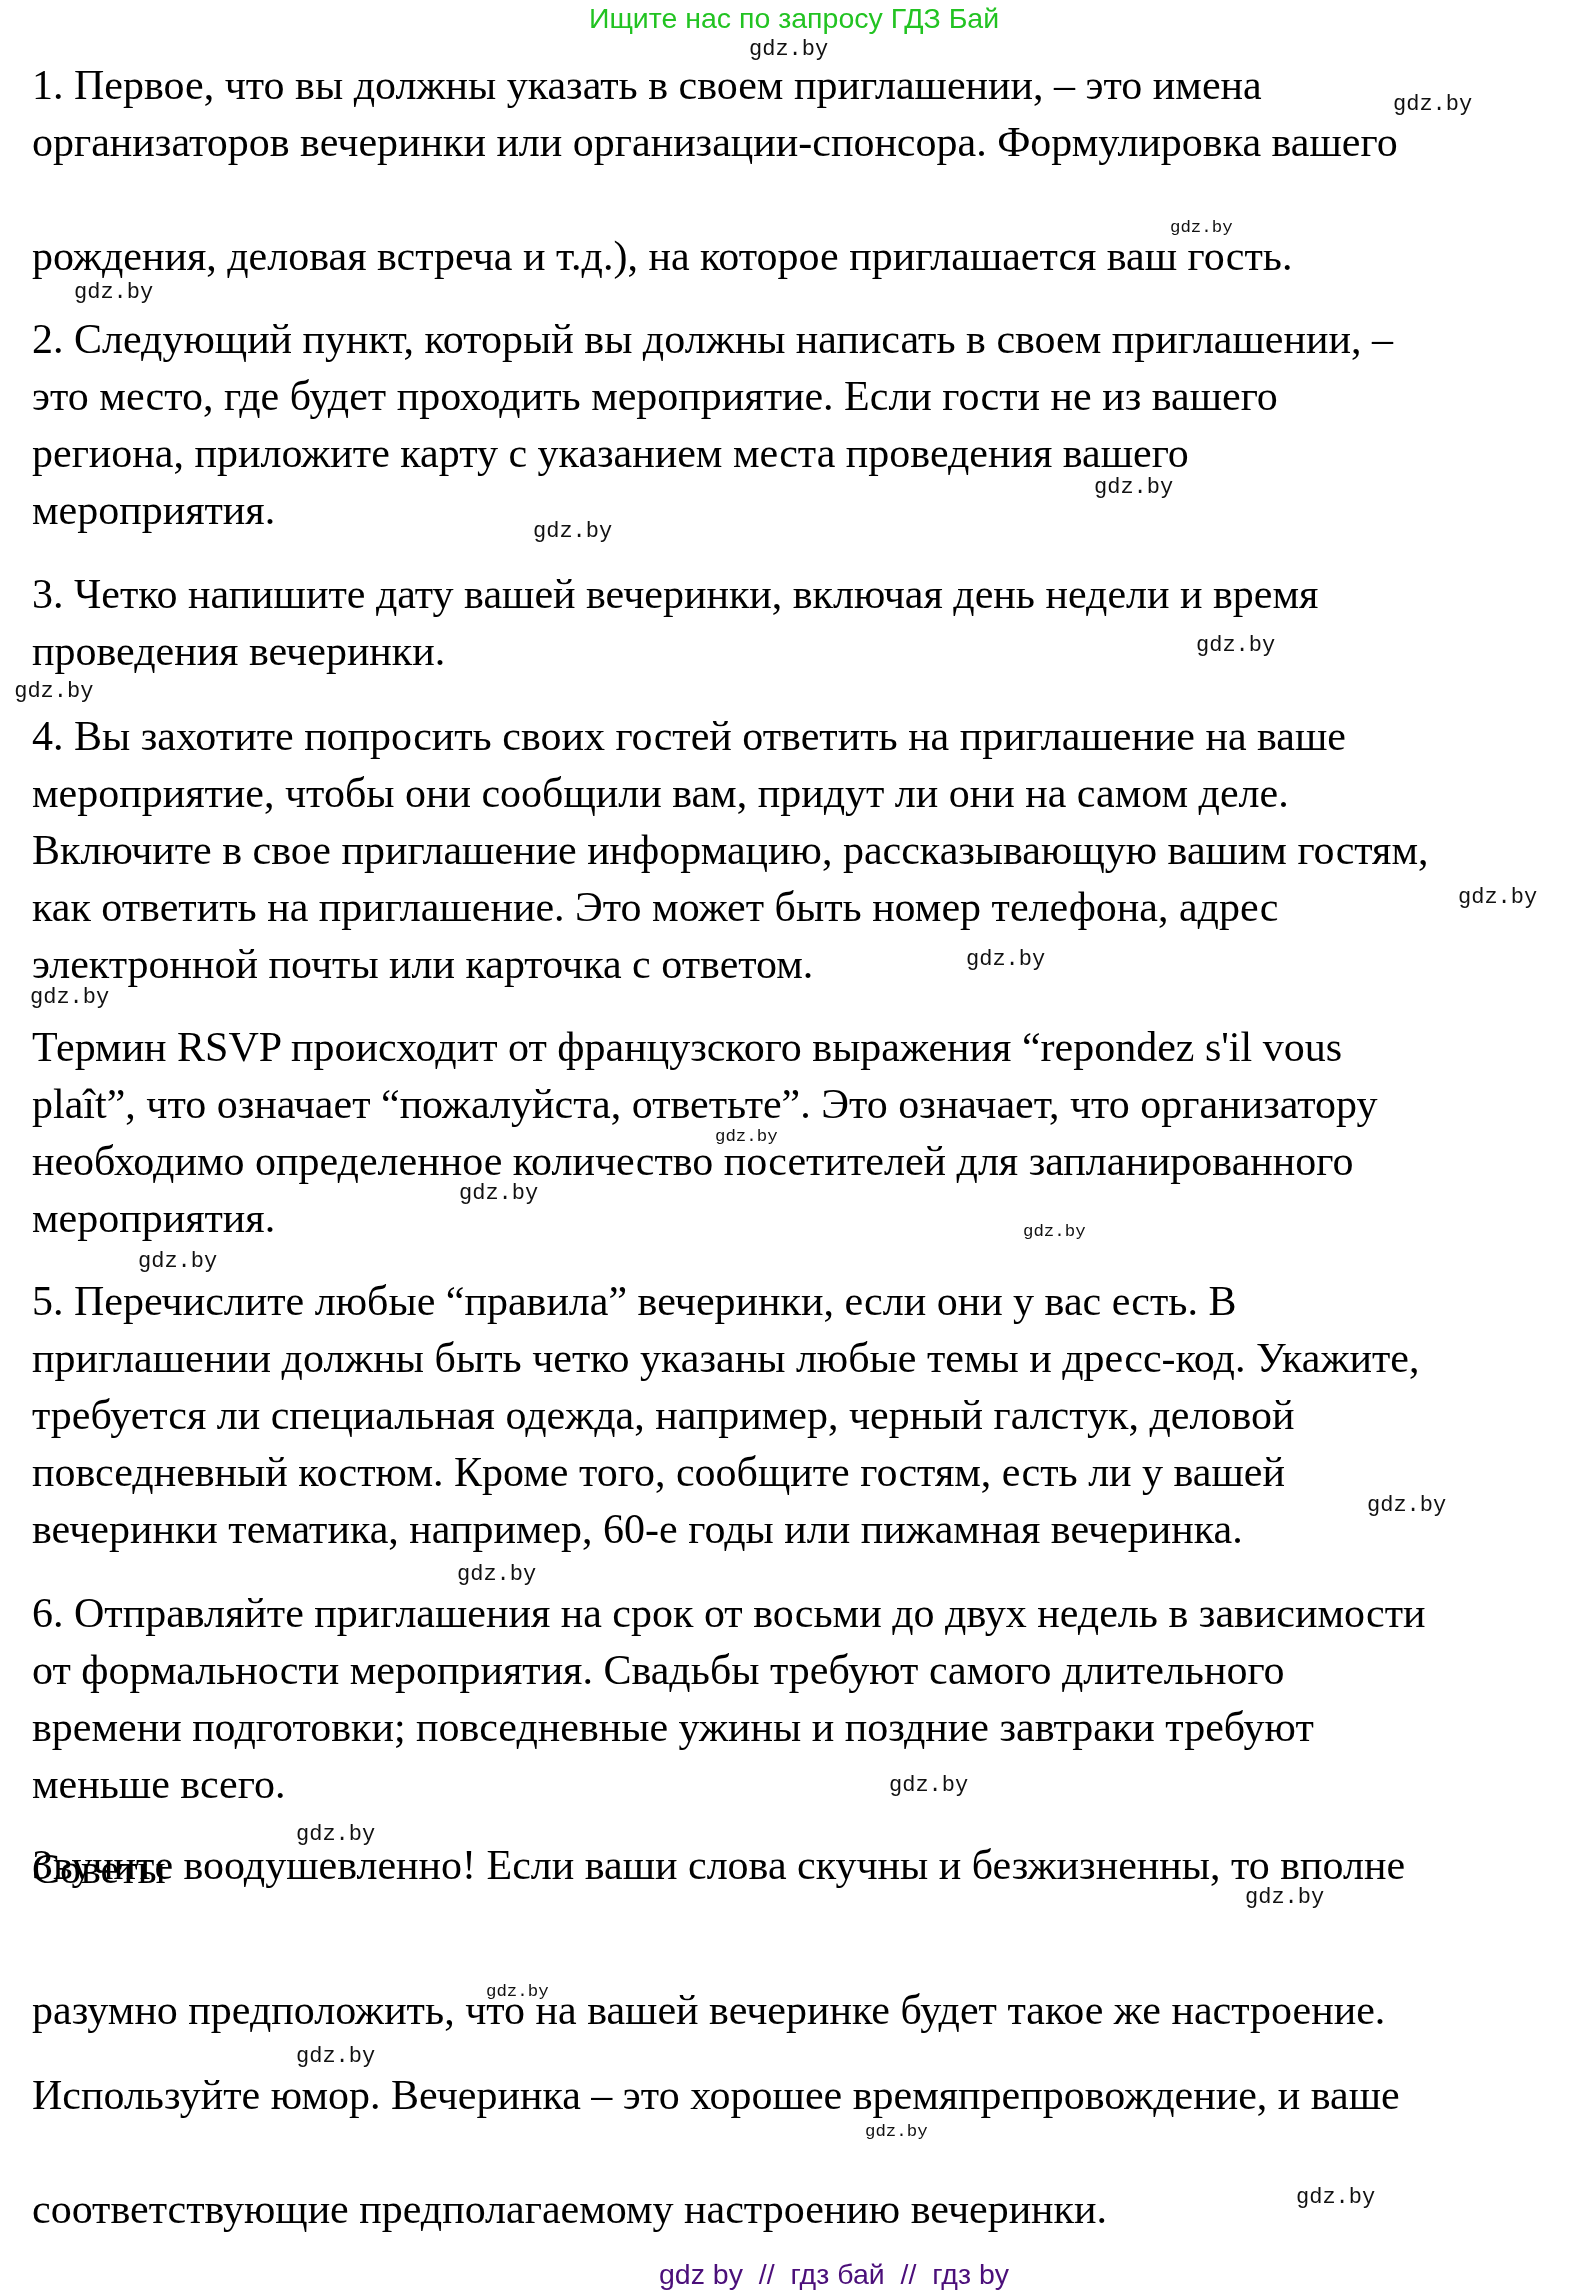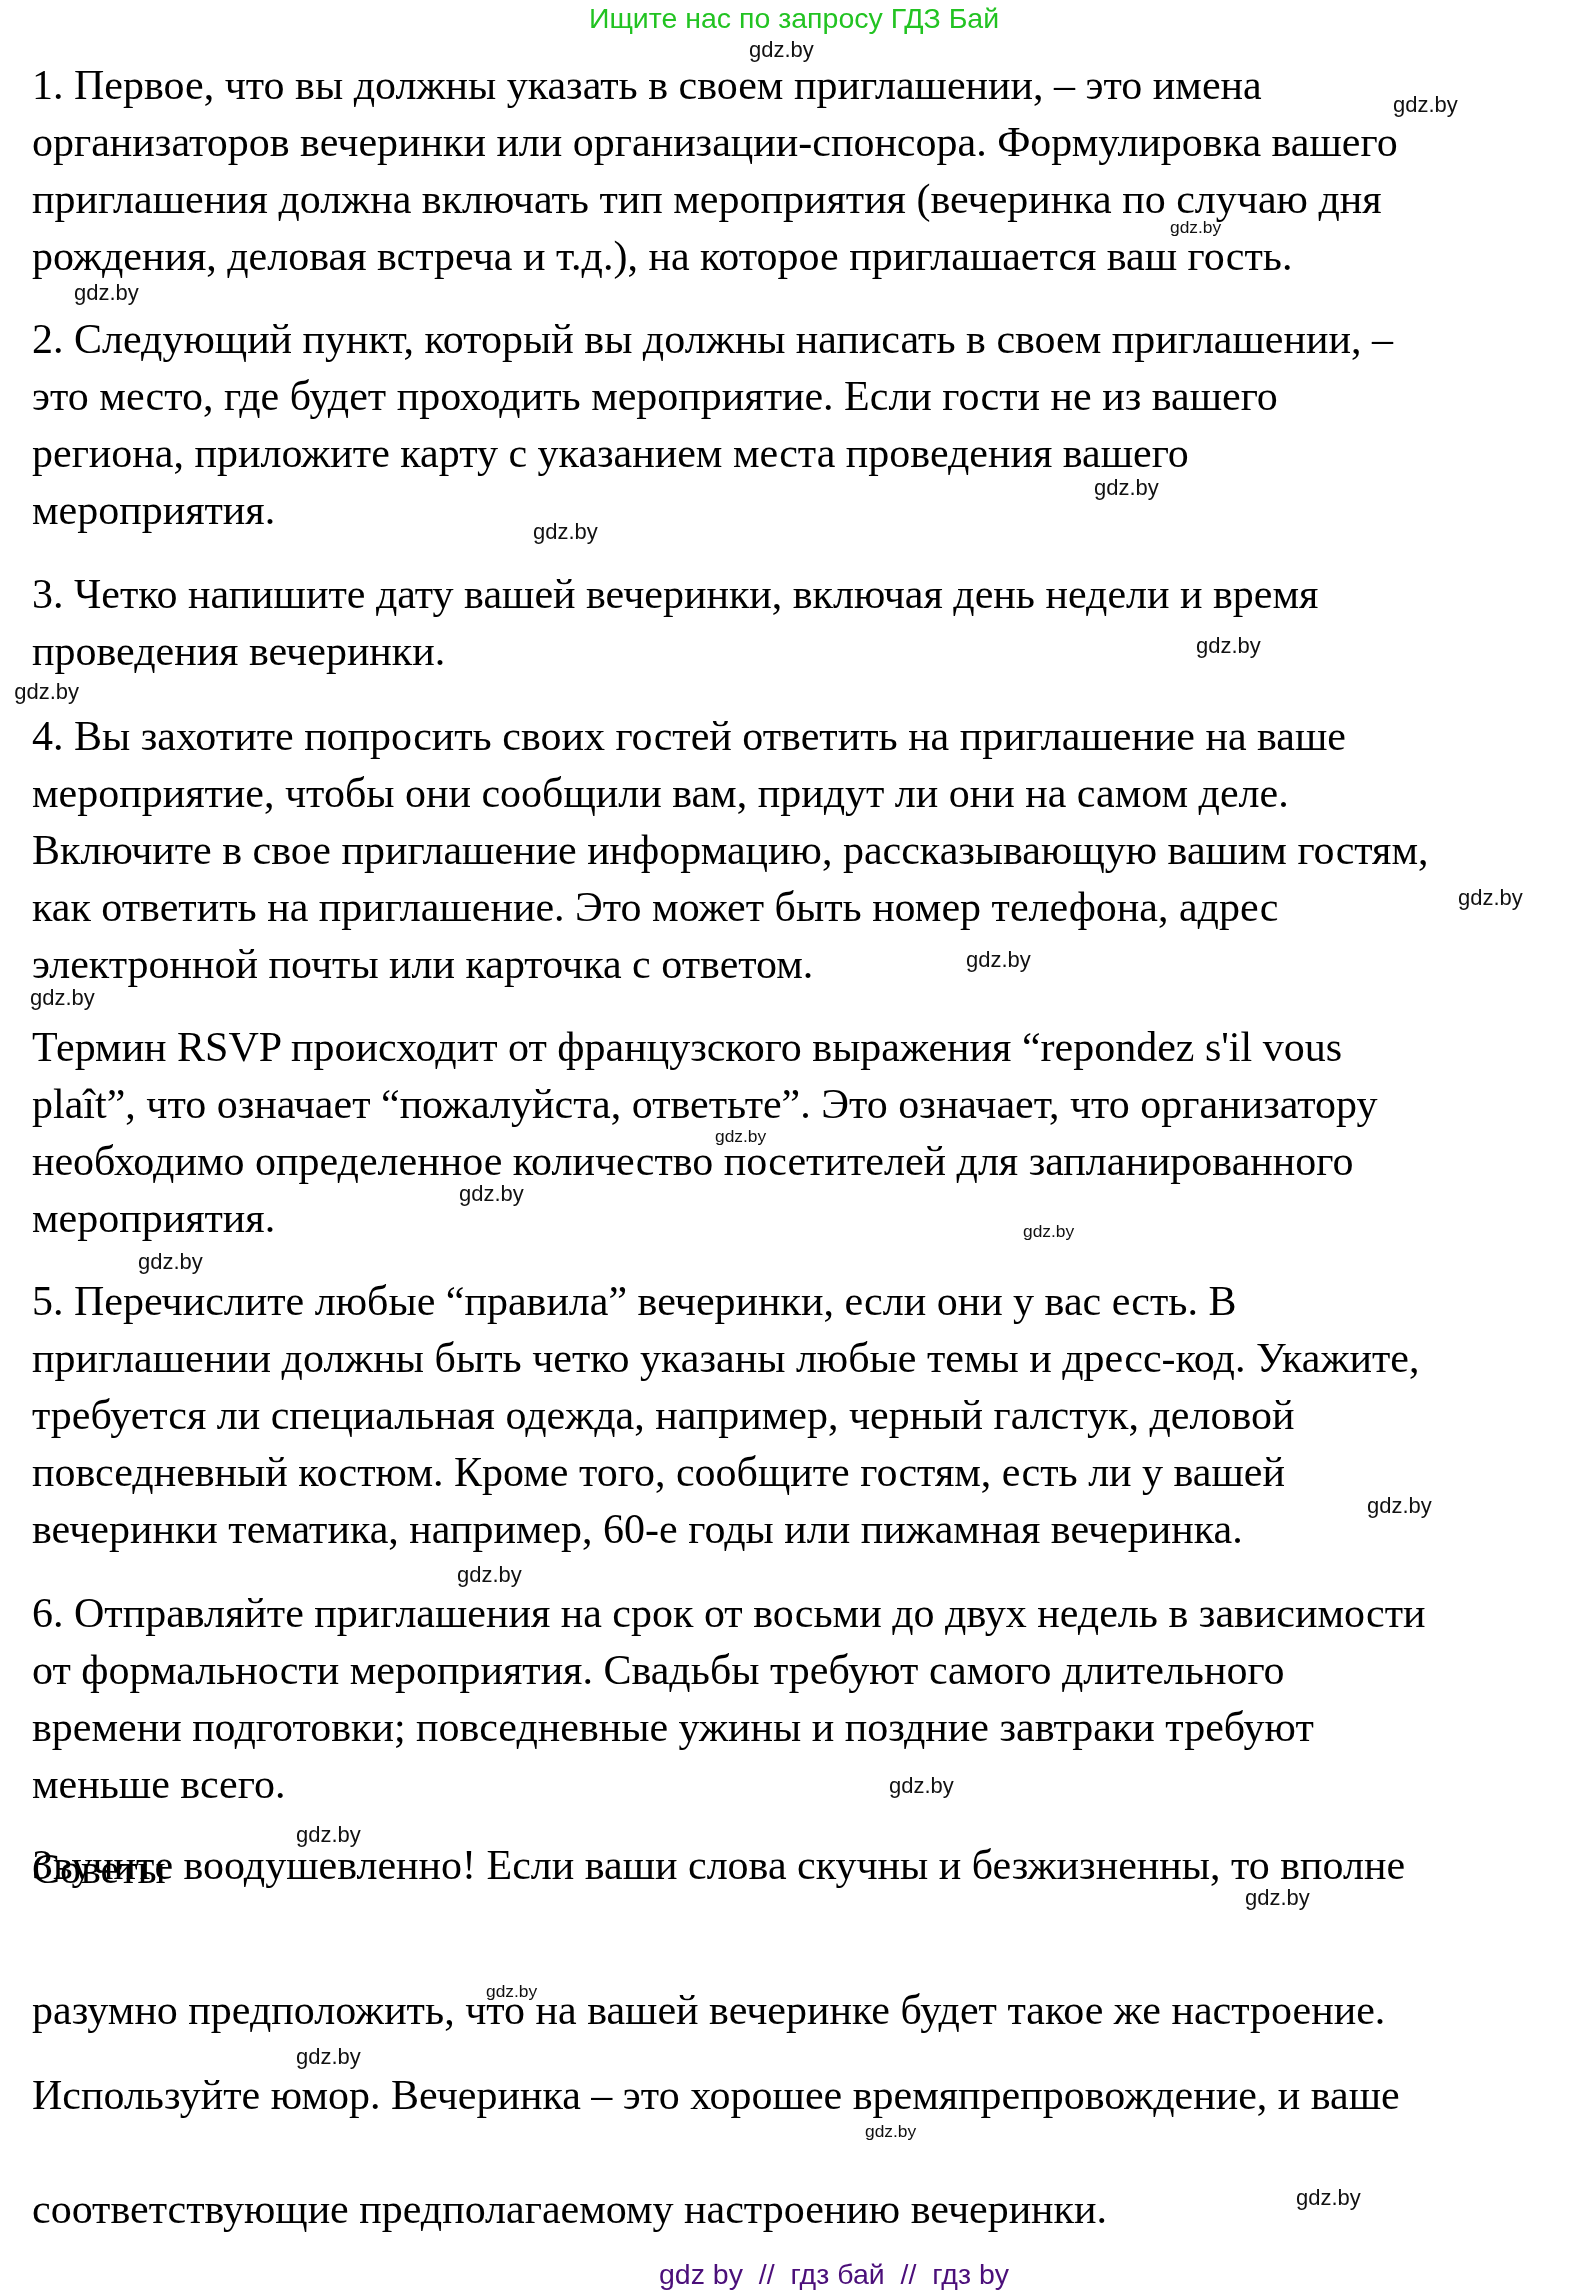--- a/index.html
+++ b/index.html
@@ -17,36 +17,35 @@
     white-space: pre;
   }
   .line {
     position: absolute; left: 32px;
     font-family: "Liberation Serif", "DejaVu Serif", serif;
     font-size: 42px; line-height: 47px; color: #000;
     white-space: nowrap;
   }
   .wm {
     position: absolute;
-    font-family: Liberation Sans, sans-serif;
+    font-family: Liberation Mono, monospace;
     font-size: 22px; line-height: 24px; color: #111;
     white-space: nowrap;
   }
   .wm.small { font-size: 17.4px; line-height: 19px; }
 </style>
 </head>
 <body>
 
 <div class="page">
 
   <div class="header" style="top:1.6px;">Ищите нас по запросу ГДЗ Бай</div>
 
   <div class="line" style="top:62px;">1. Первое, что вы должны указать в своем приглашении, – это имена</div>
   <div class="line" style="top:119px;">организаторов вечеринки или организации-спонсора. Формулировка вашего</div>
-  <div class="line" style="top:176px;">приглашения должна включать тип мероприятия (вечеринка по случаю дня</div>
   <div class="line" style="top:233px;">рождения, деловая встреча и т.д.), на которое приглашается ваш гость.</div>
 
   <div class="line" style="top:316px;">2. Следующий пункт, который вы должны написать в своем приглашении, –</div>
   <div class="line" style="top:373px;">это место, где будет проходить мероприятие. Если гости не из вашего</div>
   <div class="line" style="top:430px;">региона, приложите карту с указанием места проведения вашего</div>
   <div class="line" style="top:487px;">мероприятия.</div>
 
   <div class="line" style="top:571px;">3. Четко напишите дату вашей вечеринки, включая день недели и время</div>
   <div class="line" style="top:628px;">проведения вечеринки.</div>
 

